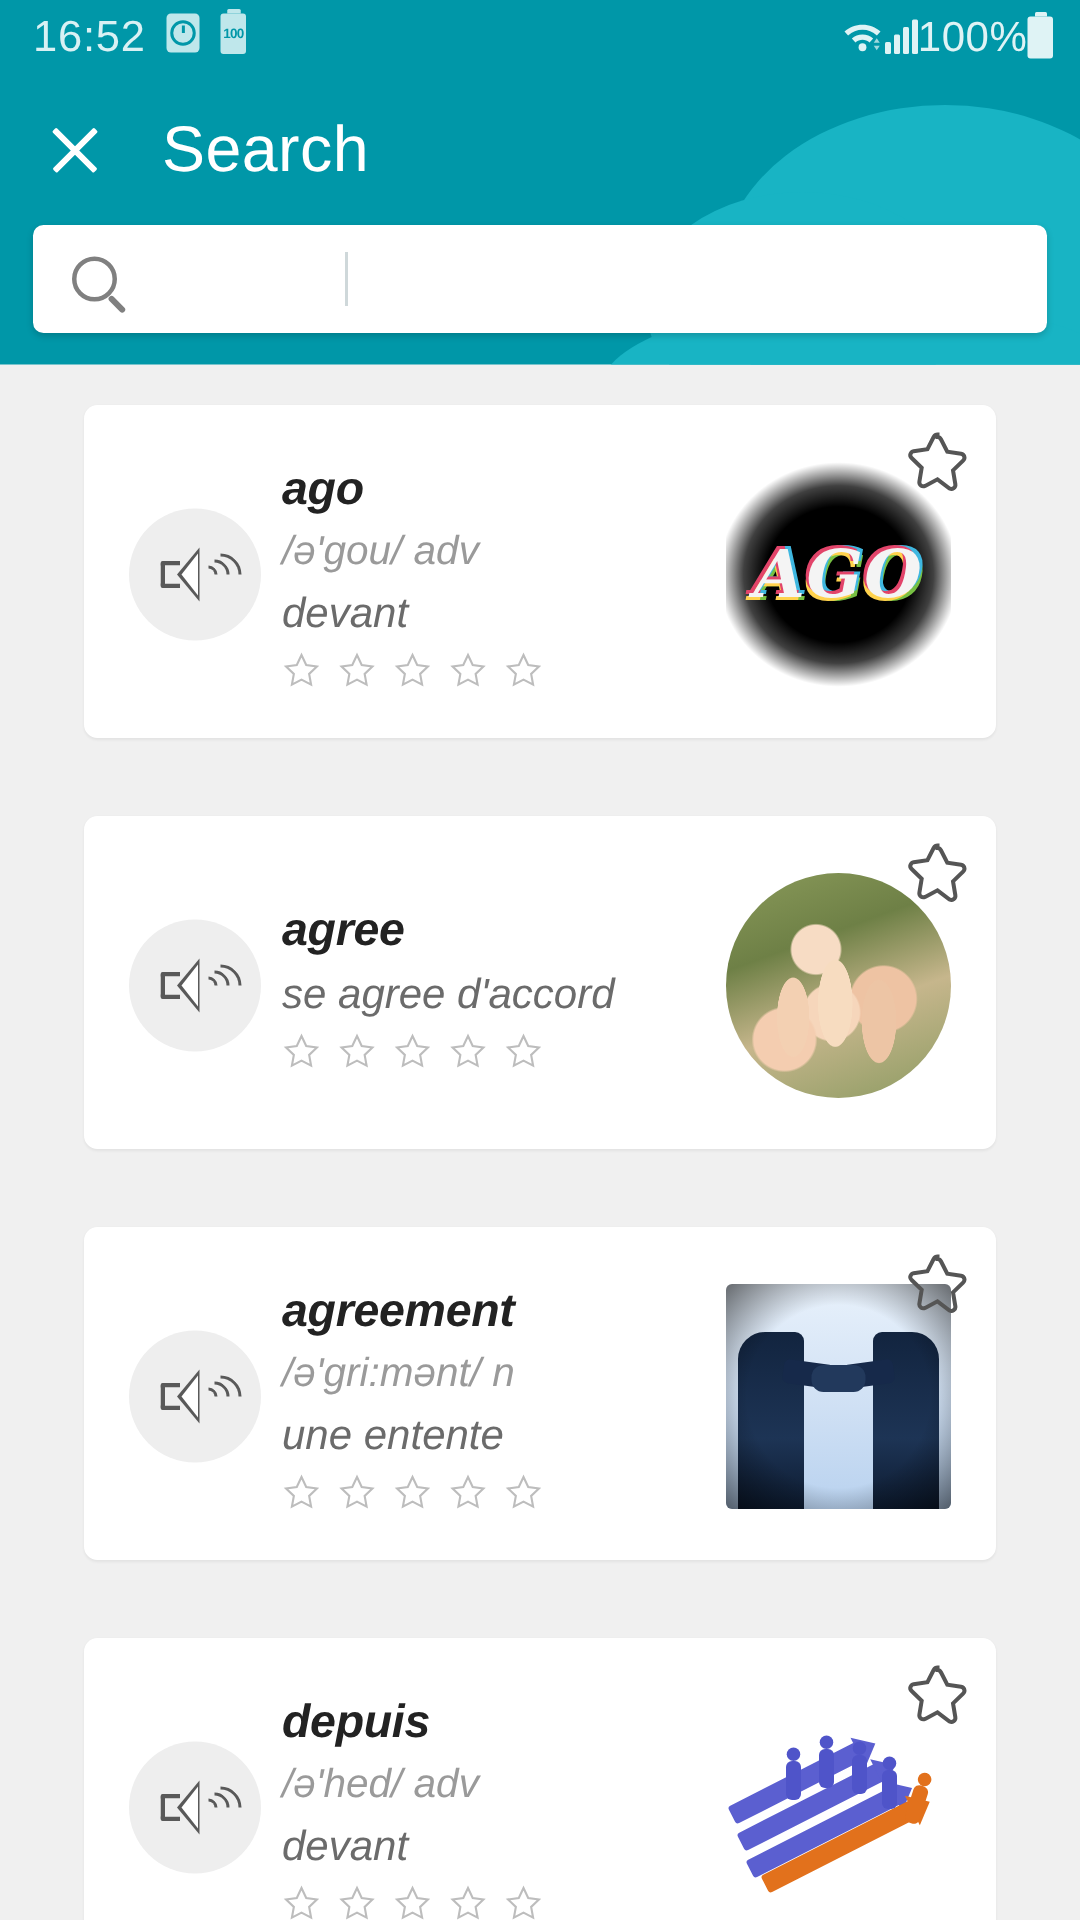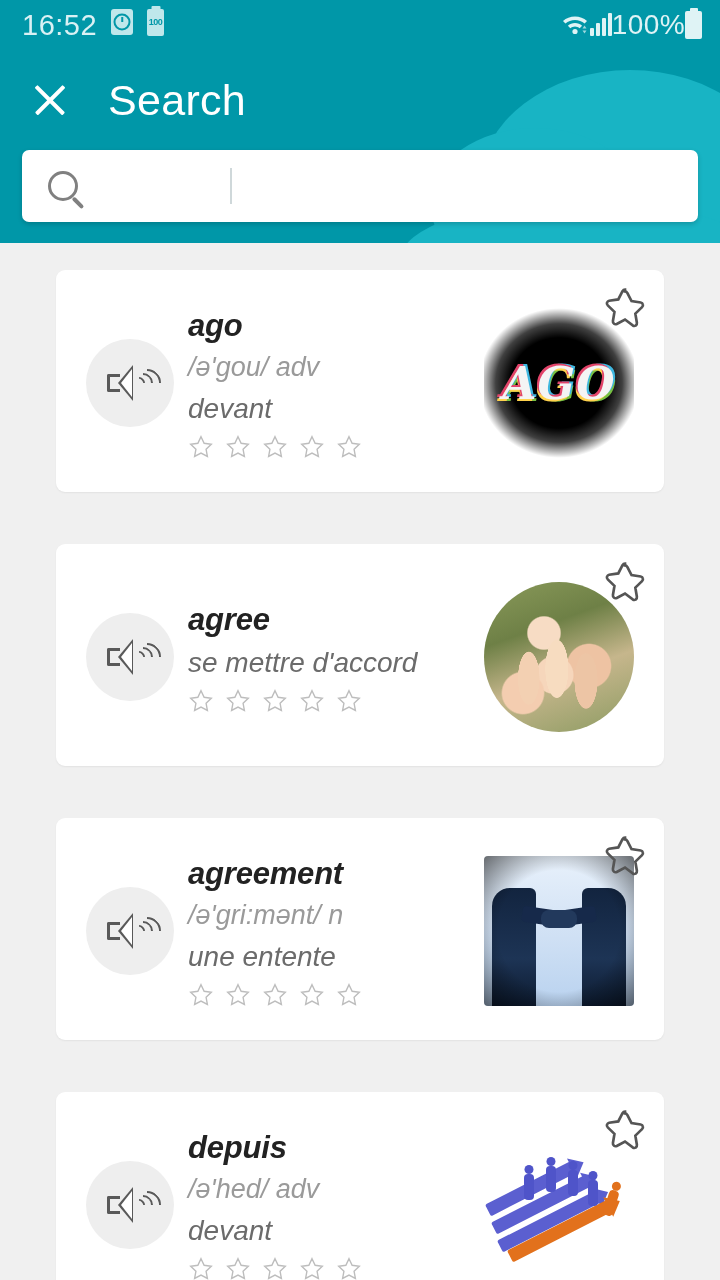--- a/index.html
+++ b/index.html
@@ -538,21 +538,21 @@
       <span class="spk">
             <span class="body"></span>
             <span class="cone"></span>
         <span class="w w1"></span>
             <span class="w w2"></span>
             <span class="w w3"></span>
           </span>
     </div>
     <div class="word-col">
       <div class="word">agree</div>
-      <div class="trans">se mettre d'accord</div>
+      <div class="trans">se agree d'accord</div>
       <div class="stars">
         <svg class="star-o" viewBox="0 0 24 24">
               <path d="M12 2.5l2.9 6.1 6.6.9-4.8 4.6 1.2 6.6L12 17.6 6.1 20.7l1.2-6.6L2.5 9.5l6.6-.9z" fill="none" stroke="#bdbdbd" stroke-width="1.3"></path>
             </svg>
         <svg class="star-o" viewBox="0 0 24 24">
               <path d="M12 2.5l2.9 6.1 6.6.9-4.8 4.6 1.2 6.6L12 17.6 6.1 20.7l1.2-6.6L2.5 9.5l6.6-.9z" fill="none" stroke="#bdbdbd" stroke-width="1.3"></path>
             </svg>
         <svg class="star-o" viewBox="0 0 24 24">
               <path d="M12 2.5l2.9 6.1 6.6.9-4.8 4.6 1.2 6.6L12 17.6 6.1 20.7l1.2-6.6L2.5 9.5l6.6-.9z" fill="none" stroke="#bdbdbd" stroke-width="1.3"></path>
             </svg>

